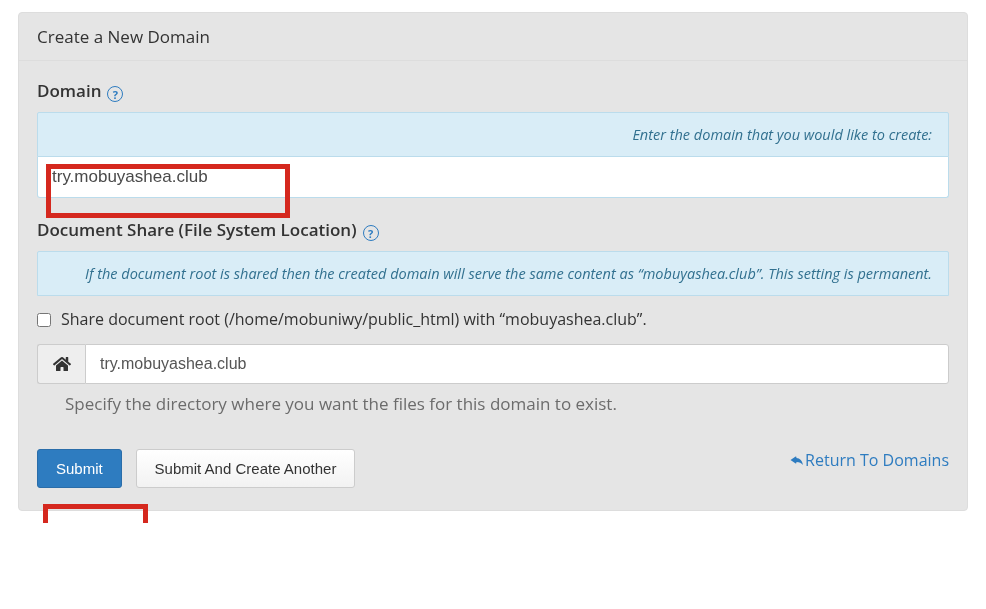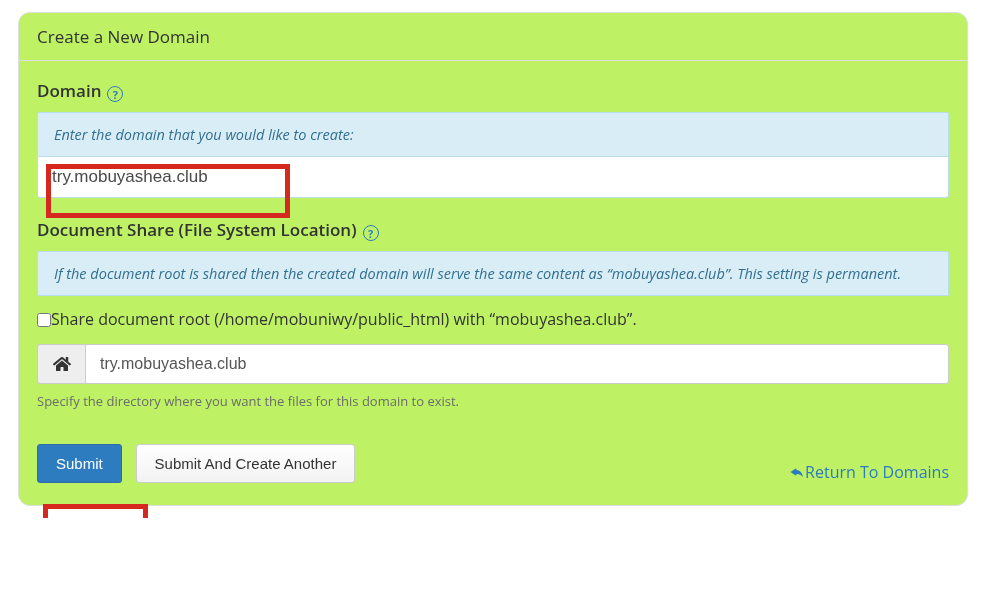--- a/index.html
+++ b/index.html
@@ -5,22 +5,22 @@
     * { box-sizing: border-box; margin: 0; padding: 0; }
     body {
       font-family: -apple-system, BlinkMacSystemFont, "Segoe UI", "Open Sans", sans-serif;
       background: #ffffff;
       padding: 12px 18px;
       font-size: 15px;
       color: #333;
     }
     .panel {
       border: 1px solid #ddd;
-      border-radius: 12px;
-      background: #bef264;
+      border-radius: 4px;
+      background: #e5e5e5;
     }
     .panel-heading {
       padding: 12px 18px;
       border-bottom: 1px solid #ddd;
       font-size: 17px;
       color: #333;
     }
     .panel-body {
       padding: 18px 18px 22px 18px;
     }
@@ -47,20 +47,21 @@
       line-height: 1;
     }
     .info-box {
       background: #d9edf7;
       border: 1px solid #bbdcec;
       padding: 12px 16px;
       color: #31708f;
       font-style: italic;
       font-size: 14.5px;
       border-radius: 2px 2px 0 0;
+      text-align: right;
     }
     .info-box .strong { font-weight: 400; font-style: italic; }
     .text-input {
       width: 100%;
       padding: 10px 14px;
       font-size: 17px;
       color: #4a4a4a;
       border: 1px solid #bbdcec;
       border-top: none;
       border-radius: 0 0 3px 3px;
@@ -82,20 +83,21 @@
       left: 25px;
       top: 492px;
       width: 105px;
       height: 63px;
       pointer-events: none;
     }
     .wrapper { position: relative; }
     .checkbox-row {
       display: flex;
       align-items: center;
+      gap: 10px;
       margin-bottom: 14px;
       font-size: 16px;
       color: #333;
     }
     .checkbox-row input[type=checkbox] {
       width: 14px; height: 14px;
       margin-top: 2px;
     }
     .input-group {
       display: flex;
@@ -117,25 +119,26 @@
       flex: 1;
       padding: 10px 14px;
       font-size: 16px;
       color: #555;
       border: 1px solid #ccc;
       border-radius: 0 3px 3px 0;
       outline: none;
     }
     .help-text {
       color: #6c6c6c;
-      font-size: 13px;
+      font-size: 17px;
+      margin-left: 28px;
     }
     .footer-row {
       display: flex;
-      align-items: flex-end;
+      align-items: flex-start;
       justify-content: space-between;
       margin-top: 34px;
     }
     .btn {
       padding: 10px 18px;
       font-size: 15px;
       border-radius: 3px;
       cursor: pointer;
       border: 1px solid #ccc;
       background: #fff;

